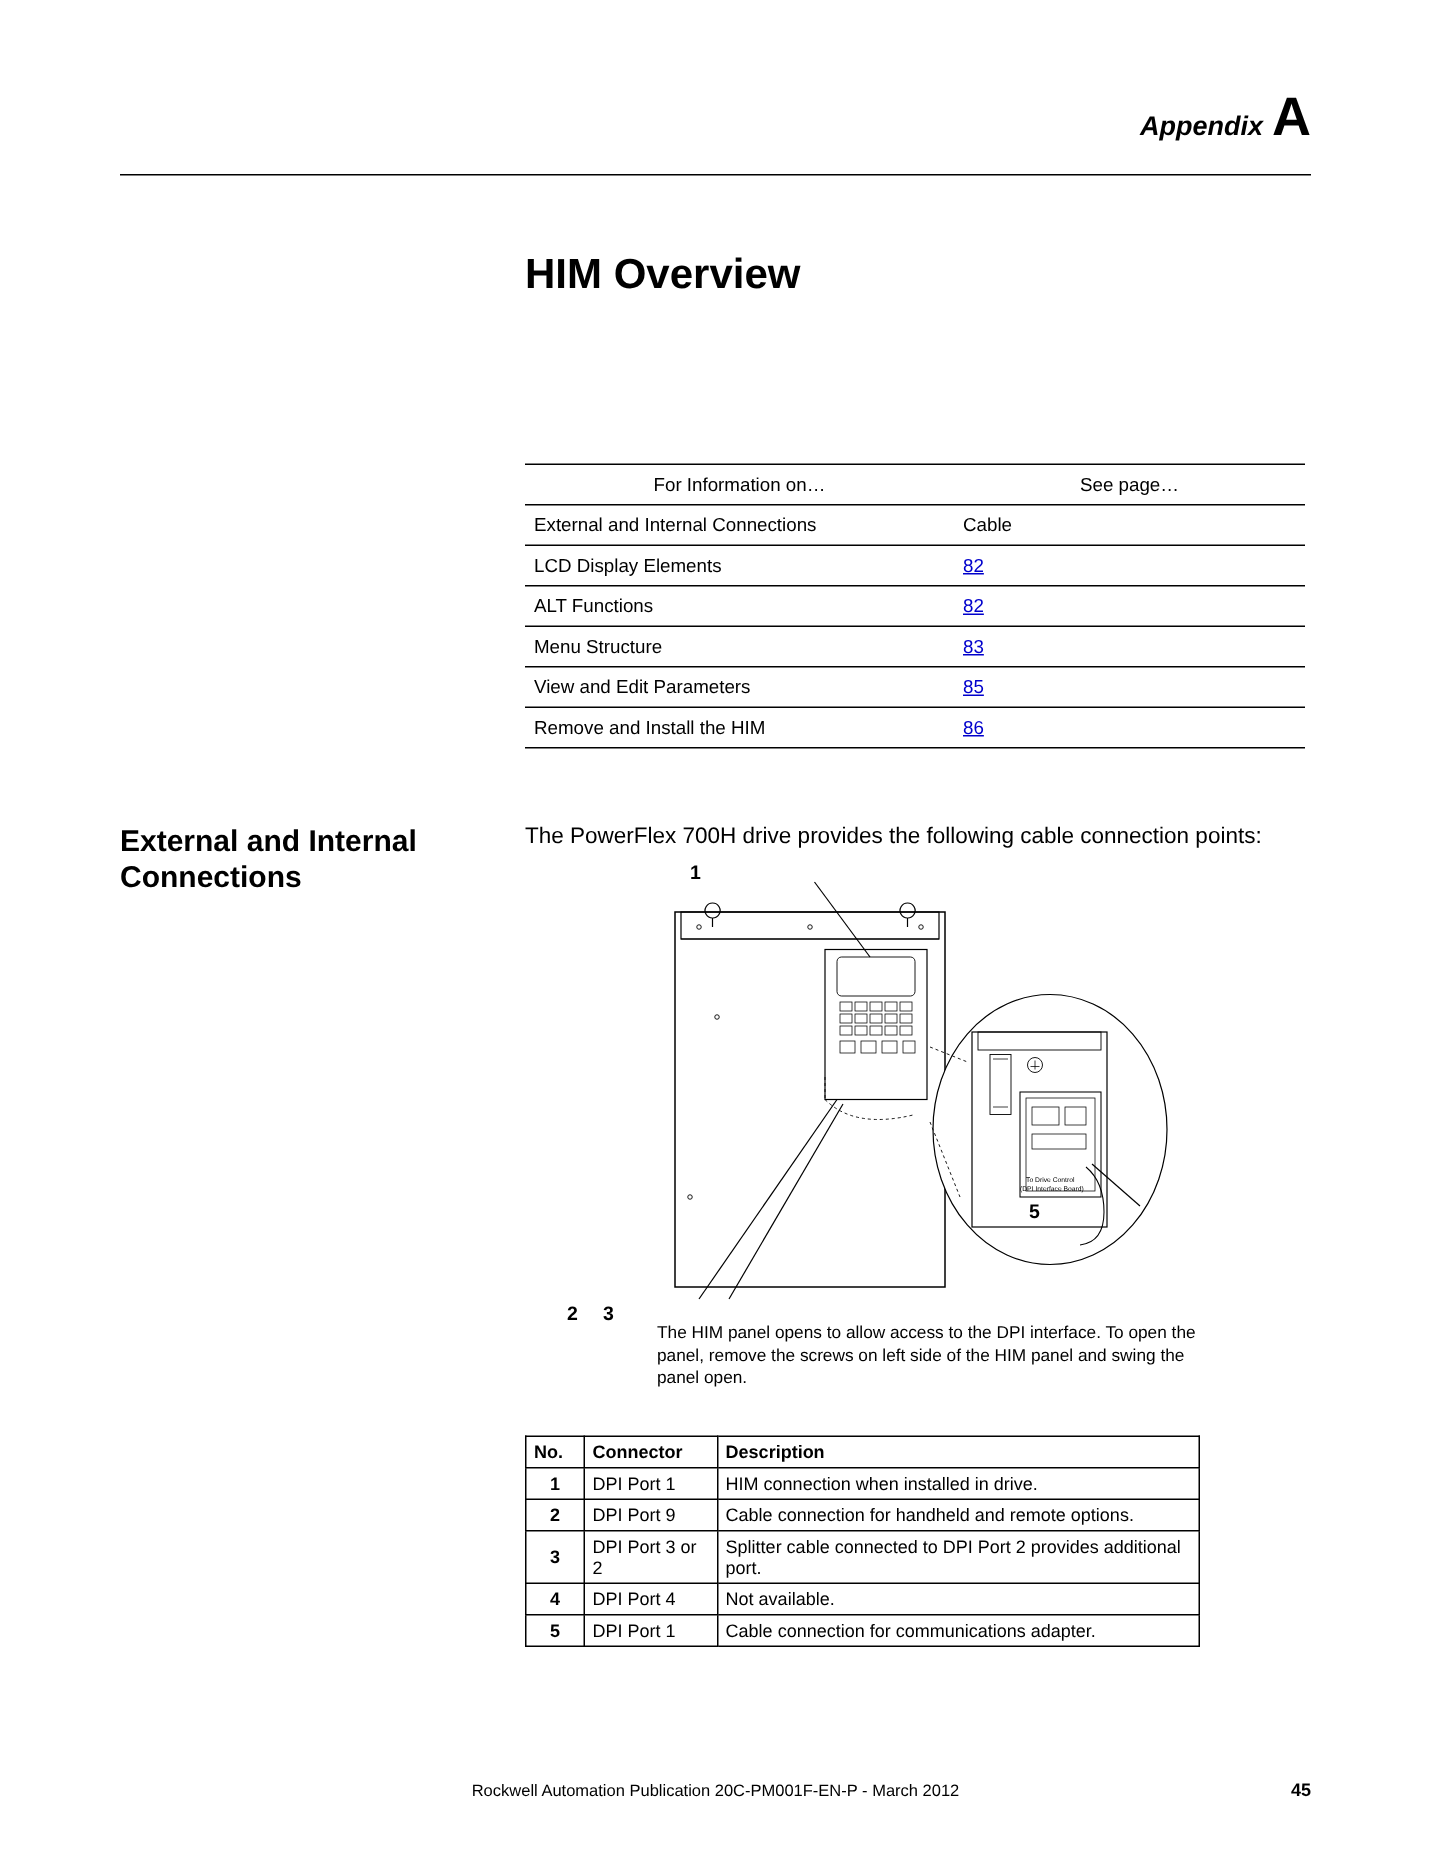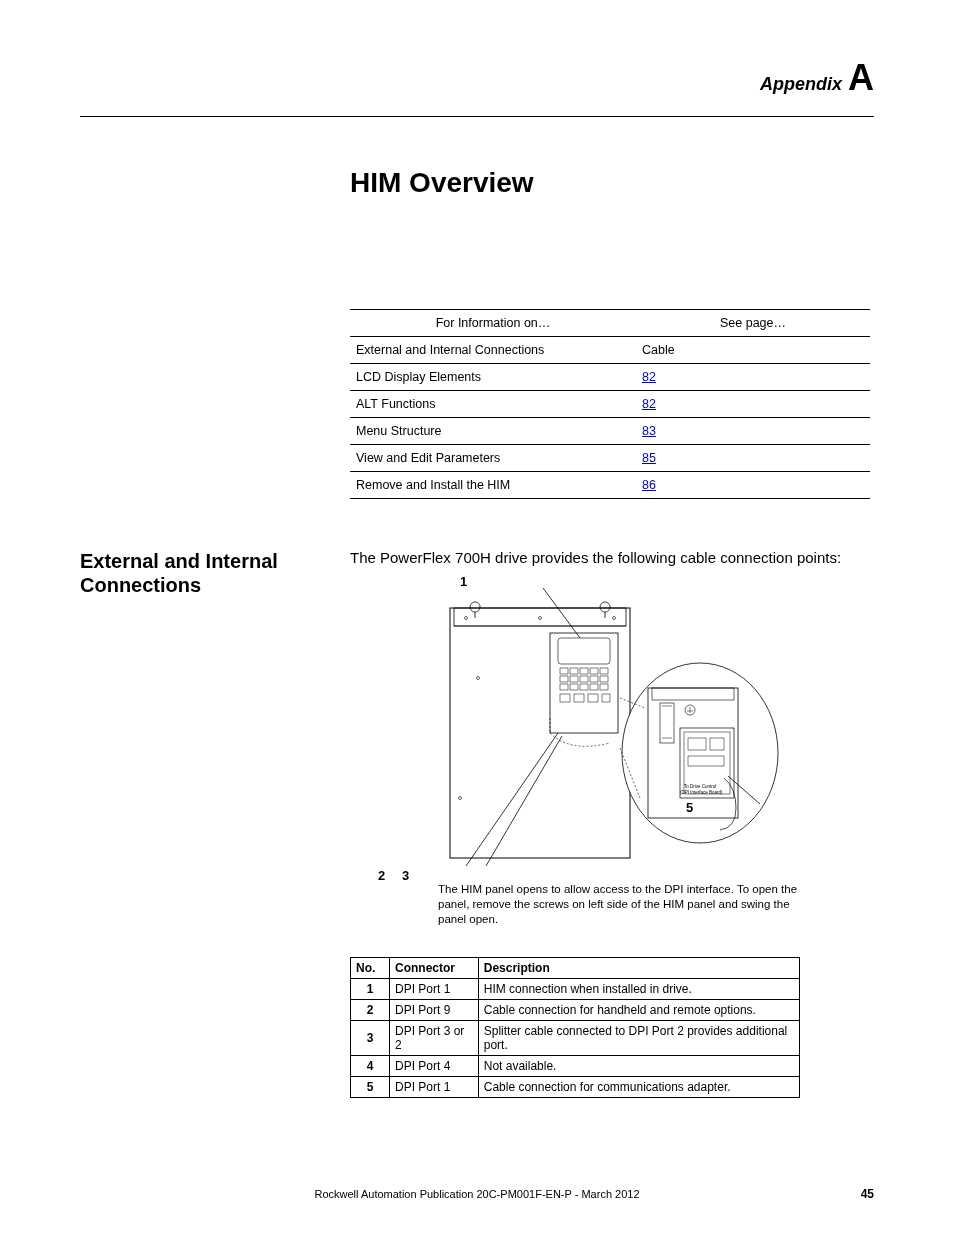--- a/index.html
+++ b/index.html
@@ -114,21 +114,21 @@
   }
   .conn-table th { font-weight: bold; }
   .conn-table td.num { text-align: center; font-weight: bold; width: 28px;}
   .page-footer {
     position: absolute;
     bottom: 35px;
     left: 80px;
     right: 80px;
     display: flex;
     justify-content: space-between;
-    align-items: center;
+    align-items: flex-end;
     font-size: 11px;
   }
   .footer-pub { flex: 1; text-align: center; }
   .footer-page { font-weight: bold; font-size: 12px; position:absolute; right:0; }
 </style>
 </head>
 <body>
 
 <div class="page">
 

